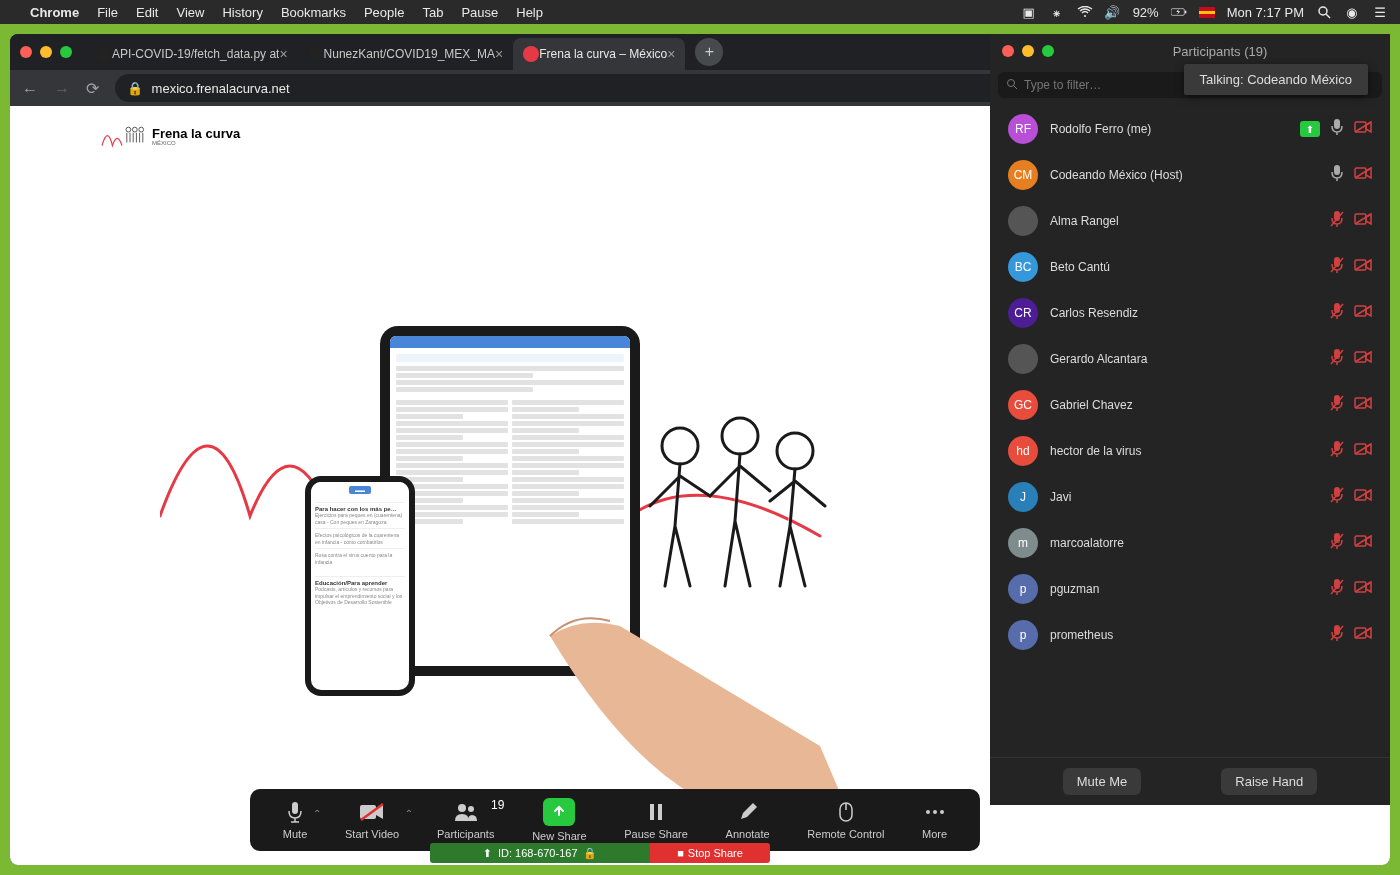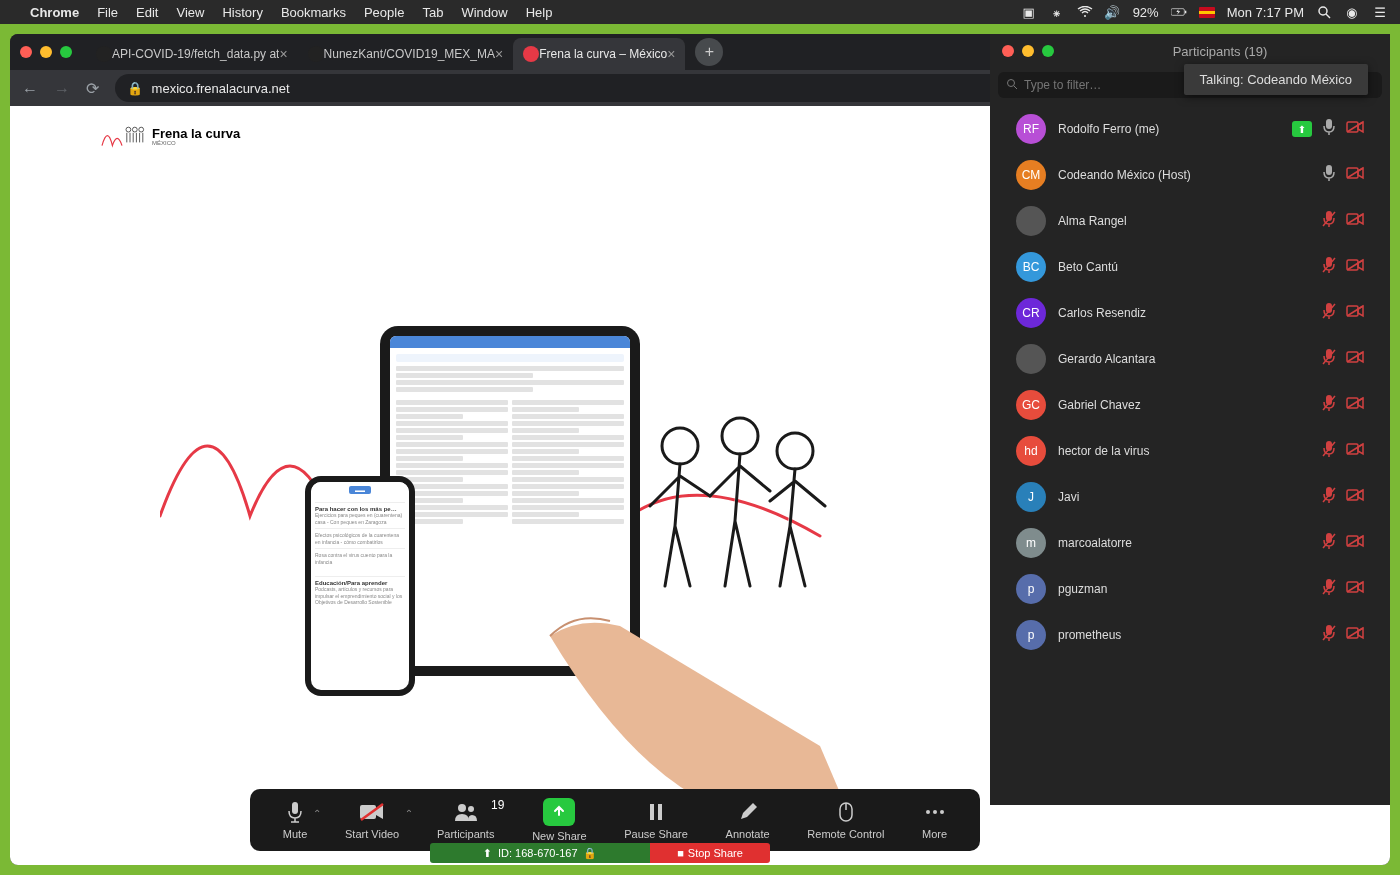--- a/index.html
+++ b/index.html
@@ -83,52 +83,52 @@
 .ss-left { background: #2d7a2d; color: #fff; flex: 1; display: flex; align-items: center; justify-content: center; gap: 6px; }
 .ss-right { background: #e03030; color: #fff; width: 120px; display: flex; align-items: center; justify-content: center; gap: 4px; }
 
 
 .participants { position: absolute; top: 34px; right: 10px; width: 400px; bottom: 70px; background: #242424; border-radius: 0; overflow: hidden; display: flex; flex-direction: column; }
 .p-titlebar { height: 34px; display: flex; align-items: center; padding: 0 12px; gap: 8px; }
 .p-title { flex: 1; text-align: center; color: #aaa; font-size: 13px; }
 .talking { position: absolute; top: 64px; right: 32px; background: #3a3a3a; color: #ddd; padding: 8px 16px; font-size: 13px; border-radius: 2px; z-index: 100; box-shadow: 0 2px 8px rgba(0,0,0,.5); }
 .p-search { margin: 4px 8px; background: #1a1a1a; border-radius: 6px; height: 26px; display: flex; align-items: center; padding: 0 8px; gap: 6px; }
 .p-search input { background: none; border: none; color: #888; font-size: 12px; flex: 1; outline: none; }
-.p-list { flex: 1; overflow-y: auto; padding: 4px 12px; }
+.p-list { flex: 1; overflow-y: auto; padding: 4px 4px; }
 .p-row { display: flex; align-items: center; padding: 8px 14px; gap: 12px; }
 .p-ava { width: 30px; height: 30px; border-radius: 50%; display: flex; align-items: center; justify-content: center; font-size: 12px; color: #fff; font-weight: 500; flex-shrink: 0; }
 .p-name { flex: 1; color: #ddd; font-size: 12px; }
 .p-icons { display: flex; gap: 10px; align-items: center; }
 .p-ico { color: #888; }
 .p-ico.muted { color: #d04040; }
 .p-ico.share { background: #27c93f; width: 20px; height: 16px; border-radius: 3px; display: flex; align-items: center; justify-content: center; color: #fff; font-size: 10px; }
 .p-footer { height: 48px; display: flex; align-items: center; justify-content: center; gap: 80px; border-top: 1px solid #333; }
 .p-foot-btn { background: #3a3a3a; color: #ddd; padding: 6px 14px; border-radius: 6px; font-size: 13px; cursor: pointer; }
 
 
 .c-rf { background: #b84fd6; } .c-cm { background: #e67e22; } .c-bc { background: #3498db; }
-.c-cr { background: #6d28d9; } .c-eo { background: #16a085; } .c-gc { background: #e74c3c; }
+.c-cr { background: #4c1d95; } .c-eo { background: #16a085; } .c-gc { background: #e74c3c; }
 .c-hd { background: #e74c3c; } .c-j { background: #2980b9; } .c-m { background: #7f8c8d; }
 .c-p { background: #576dab; } .c-img { background: #555; }
 </style>
 </head>
 <body>
 
 <div class="menubar">
   <div class="menubar-left">
     <span class="apple"></span>
     <span class="app">Chrome</span>
     <span>File</span>
     <span>Edit</span>
     <span>View</span>
     <span>History</span>
     <span>Bookmarks</span>
     <span>People</span>
     <span>Tab</span>
-    <span>Window</span>
+    <span>Pause</span>
     <span>Help</span>
   </div>
   <div class="menubar-right">
     <span class="ico">▣</span>
     <span class="ico">⁕</span>
     <span class="ico">
       <svg width="16" height="12" viewBox="0 0 16 12">
           <path d="M8 10 L8 10 M1 3 Q8 -2 15 3 M3 5 Q8 1 13 5 M5 7 Q8 4 11 7" stroke="#e8e8e8" stroke-width="1.5" fill="none"></path>
           <circle cx="8" cy="10" r="1" fill="#e8e8e8"></circle>
         </svg>
@@ -613,15 +613,19 @@
               <line x1="1" y1="16" x2="13" y2="2" stroke="#d04040" stroke-width="1.5"></line>
             </svg></span>
           <span class="p-ico muted"><svg width="18" height="14" viewBox="0 0 18 14">
               <rect x="1" y="2" width="11" height="10" rx="1.5" stroke="#d04040" stroke-width="1.5" fill="none"></rect>
               <path d="M12 5 L17 2 L17 12 L12 9 Z" stroke="#d04040" stroke-width="1.5" fill="none"></path>
               <line x1="1" y1="12" x2="17" y2="2" stroke="#d04040" stroke-width="1.5"></line>
             </svg></span>
         </div>
       </div>
     </div>
+  <div class="p-footer">
+    <div class="p-foot-btn">Mute Me</div>
+    <div class="p-foot-btn">Raise Hand</div>
+  </div>
 </div>
 
 <div class="talking">Talking: Codeando México</div>
 
 </body></html>

